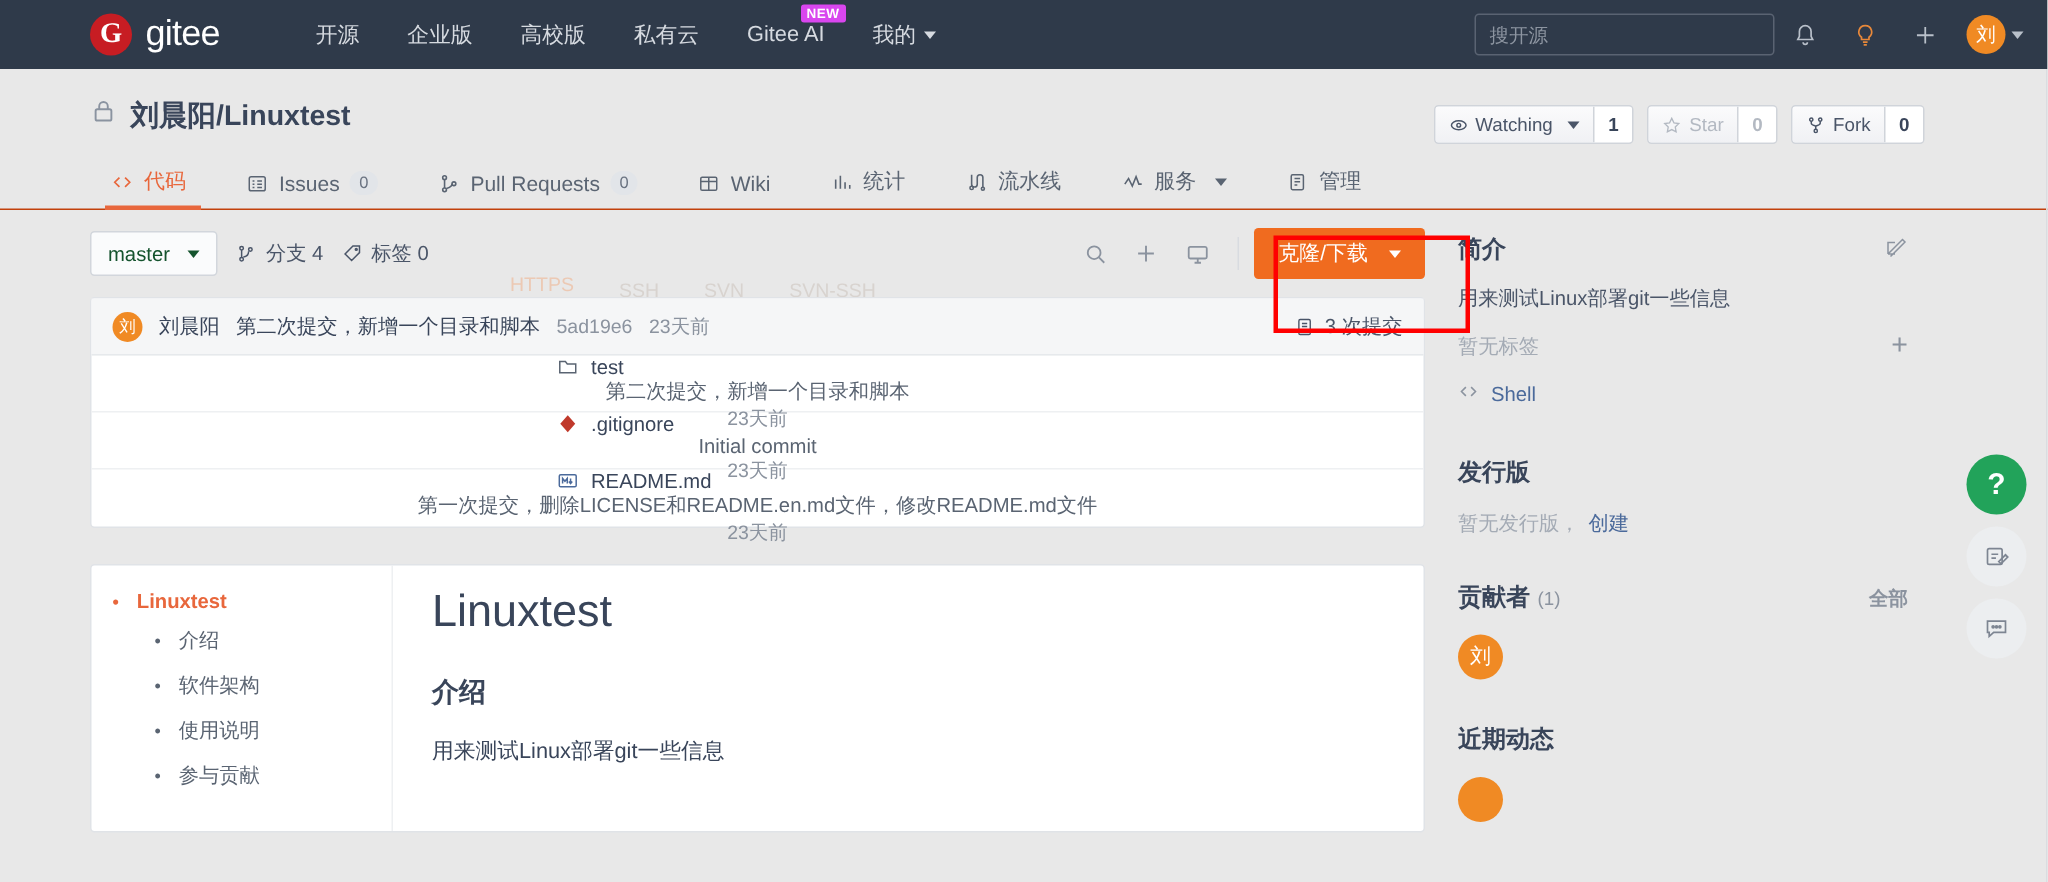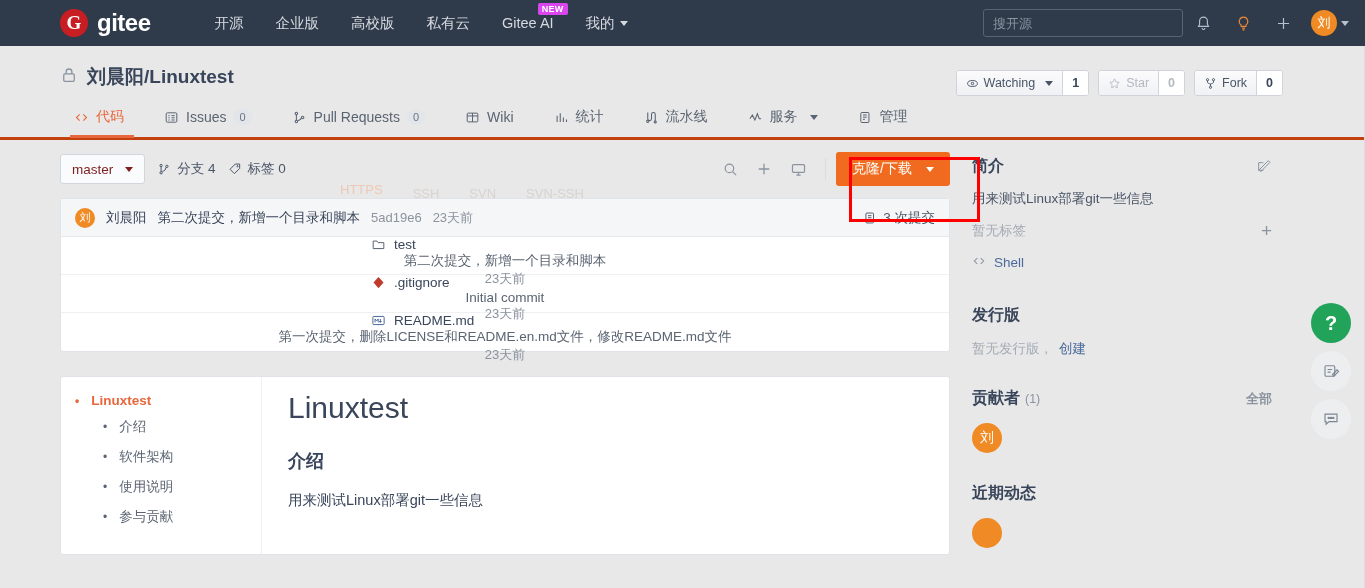--- a/index.html
+++ b/index.html
@@ -16,21 +16,21 @@
   .topnav {
     height: 46px; background: #2f3a4a; display: flex; align-items: center;
     padding: 0 16px 0 60px; position: relative;
   }
   .logo-wrap { display: flex; align-items: center; gap: 9px; }
   .logo-mark {
     width: 28px; height: 28px; border-radius: 50%; background: #c71d23;
     color: #fff; font-weight: bold; font-size: 19px; display: flex;
     align-items: center; justify-content: center; font-family: "Liberation Serif", serif;
   }
-  .logo-text { color: #fff; font-size: 24px; font-weight: bold; letter-spacing: -0.5px; }
+  .logo-text { color: #fff; font-size: 24px; font-weight: normal; letter-spacing: -0.5px; }
   .topnav-links { display: flex; align-items: center; gap: 0px; margin-left: 48px; }
   .topnav-links a {
     color: #d6dae0; font-size: 14.5px; text-decoration: none;
     padding: 0 16px; position: relative; white-space: nowrap;
   }
   .badge-new {
     position: absolute; top: -12px; right: 2px; background: #d946ef; color: #fff;
     font-size: 9px; padding: 1px 4px; border-radius: 2px; font-weight: bold;
     letter-spacing: .3px;
   }
@@ -68,22 +68,22 @@
   }
   .btn-group .count {
     padding: 0 9px; display: flex; align-items: center; font-size: 12.5px; font-weight: bold;
     color: #39455a; background: #fff; border-left: 1px solid #d0d4da;
   }
   .btn-group.disabled .main { color: #b3b9c2; }
   .btn-group.disabled .count { color: #b3b9c2; }
 
   
   .tabs {
-    display: flex; padding: 0 16px 0 60px; margin-top: 16px;
-    border-bottom: 3px solid #c2410c; height: 34px; position: relative;
+    display: flex; align-items: flex-end; padding: 0 16px 0 60px; margin-top: 16px;
+    border-bottom: 1px solid #c2410c; height: 34px; position: relative;
   }
   .tab {
     display: flex; align-items: center; gap: 7px; padding: 0 20px 9px 20px;
     font-size: 14px; color: #5a6472; cursor: pointer; position: relative;
     white-space: nowrap;
   }
   .tab:first-child { padding-left: 14px; }
   .tab.active { color: #e8673c; font-weight: normal; }
   .tab.active::after {
     content: ''; position: absolute; left: 10px; right: 10px; bottom: -1px;
@@ -97,21 +97,21 @@
   
   .main-area { display: flex; padding: 0 16px 0 60px; gap: 22px; }
   .col-left { width: 890px; flex: none; }
   .col-right { width: 300px; flex: none; padding-top: 16px; }
 
   
   .toolbar { display: flex; align-items: center; height: 58px; gap: 12px; position: relative; }
   .branch-btn {
     display: flex; align-items: center; gap: 7px; height: 30px; padding: 0 11px;
     border: 1px solid #d2d6dc; border-radius: 3px; background: #fafbfc;
-    font-size: 13.5px; color: #7f1d1d; cursor: pointer;
+    font-size: 13.5px; color: #14532d; cursor: pointer;
   }
   .meta-link { display: flex; align-items: center; gap: 6px; font-size: 13.5px; color: #4a5568; cursor: pointer; }
   .toolbar-right { margin-left: auto; display: flex; align-items: center; gap: 0; }
   .tb-ico { width: 34px; height: 34px; display: flex; align-items: center; justify-content: center; color: #8b939f; cursor: pointer; }
   .divider-v { width: 1px; height: 22px; background: #d8dbe0; margin: 0 10px; }
   .clone-btn {
     display: flex; align-items: center; gap: 9px; background: #f06b1f; color: #fff;
     font-size: 14px; height: 34px; padding: 0 16px; border-radius: 3px; cursor: pointer;
   }
   .red-highlight {

